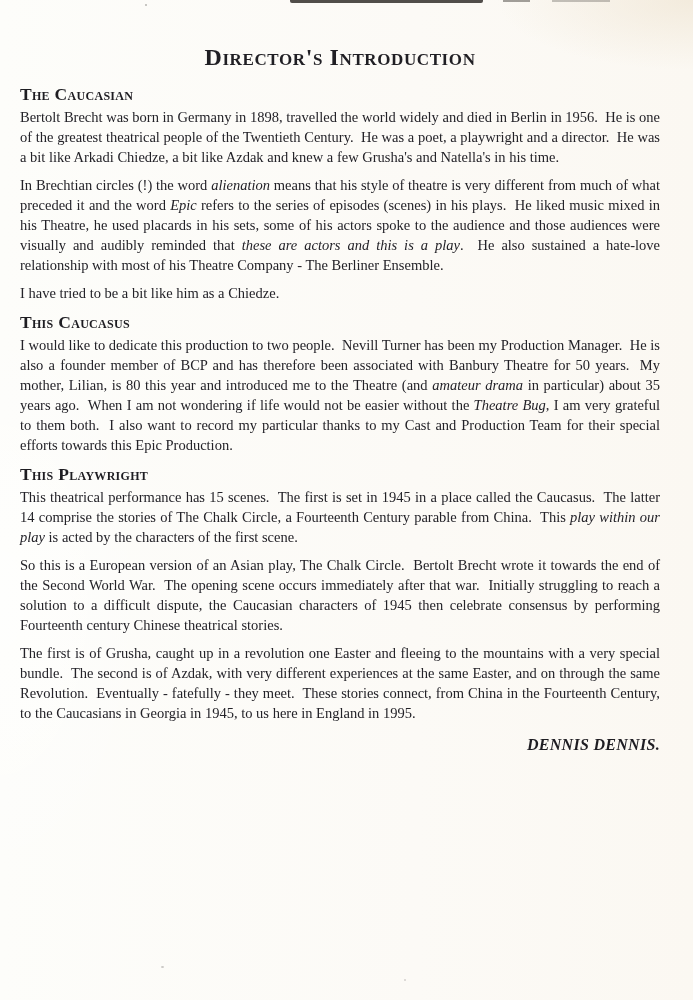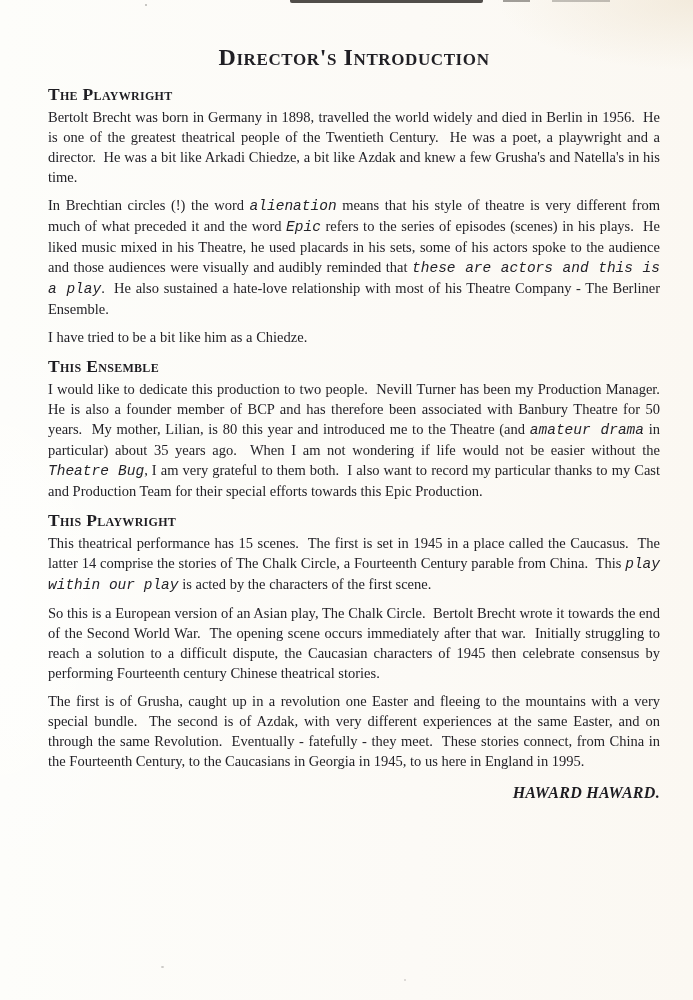--- a/index.html
+++ b/index.html
@@ -34,21 +34,21 @@
     position: absolute; top: 0; left: 552px; width: 58px; height: 2px;
     opacity: 0.28;
   }
   .speck { position: absolute; border-radius: 50%; opacity: 0.35; }
   .speck-1 { left: 145px; top: 4px;  width: 2px; height: 2px; }
   .speck-2 { left: 161px; top: 966px; width: 3px; height: 2px; opacity: 0.25; }
   .speck-3 { left: 404px; top: 979px; width: 2px; height: 2px; opacity: 0.2; }
 
   .content {
     position: absolute;
-    left: 48px;
+    left: 20px;
     right: 33px;
     top: 42px;
   }
   .title {
     margin: 0 0 11px 0;
     text-align: center;
     font-size: 24px;
     line-height: 30px;
     font-weight: bold;
     font-variant: small-caps;
@@ -65,21 +65,21 @@
     color: #1e1d22;
   }
   .body-paragraph {
     margin: 0 0 8px 0;
     font-size: 14.5px;
     line-height: 20px;
     text-align: justify;
     white-space: pre-wrap;
     color: #232228;
   }
-  .body-paragraph i { font-style: italic; font-family: Liberation Mono, monospace; }
+  .body-paragraph i { font-style: italic; }
   .signature {
     margin-top: 12px;
     text-align: right;
     font-weight: bold;
     font-style: italic;
     font-size: 16px;
     line-height: 20px;
     letter-spacing: 0.3px;
     color: #1e1d22;
   }
@@ -91,26 +91,26 @@
   <div class="scan-line-main" style="background: rgb(51, 47, 43);"></div>
   <div class="scan-line-dash1" style="background: rgb(51, 47, 43);"></div>
   <div class="scan-line-dash2" style="background: rgb(51, 47, 43);"></div>
   <div class="speck speck-1" style="background: rgb(51, 47, 43);"></div>
   <div class="speck speck-2" style="background: rgb(51, 47, 43);"></div>
   <div class="speck speck-3" style="background: rgb(51, 47, 43);"></div>
 
   <div class="content">
     <h1 class="title">Director's Introduction</h1>
     <div id="sections">
-        <h2 class="section-heading">The Playwright</h2>
+        <h2 class="section-heading">The Caucasian</h2>
         <p class="body-paragraph">Bertolt Brecht was born in Germany in 1898, travelled the world widely and died in Berlin in 1956.  He is one of the greatest theatrical people of the Twentieth Century.  He was a poet, a playwright and a director.  He was a bit like Arkadi Chiedze, a bit like Azdak and knew a few Grusha's and Natella's in his time.</p>
         <p class="body-paragraph">In Brechtian circles (!) the word <i>alienation</i> means that his style of theatre is very different from much of what preceded it and the word <i>Epic</i> refers to the series of episodes (scenes) in his plays.  He liked music mixed in his Theatre, he used placards in his sets, some of his actors spoke to the audience and those audiences were visually and audibly reminded that <i>these are actors and this is a play</i>.  He also sustained a hate-love relationship with most of his Theatre Company - The Berliner Ensemble.</p>
         <p class="body-paragraph">I have tried to be a bit like him as a Chiedze.</p>
-        <h2 class="section-heading">This Ensemble</h2>
+        <h2 class="section-heading">This Caucasus</h2>
         <p class="body-paragraph">I would like to dedicate this production to two people.  Nevill Turner has been my Production Manager.  He is also a founder member of BCP and has therefore been associated with Banbury Theatre for 50 years.  My mother, Lilian, is 80 this year and introduced me to the Theatre (and <i>amateur drama</i> in particular) about 35 years ago.  When I am not wondering if life would not be easier without the <i>Theatre Bug</i>, I am very grateful to them both.  I also want to record my particular thanks to my Cast and Production Team for their special efforts towards this Epic Production.</p>
         <h2 class="section-heading">This Playwright</h2>
         <p class="body-paragraph">This theatrical performance has 15 scenes.  The first is set in 1945 in a place called the Caucasus.  The latter 14 comprise the stories of The Chalk Circle, a Fourteenth Century parable from China.  This <i>play within our play</i> is acted by the characters of the first scene.</p>
         <p class="body-paragraph">So this is a European version of an Asian play, The Chalk Circle.  Bertolt Brecht wrote it towards the end of the Second World War.  The opening scene occurs immediately after that war.  Initially struggling to reach a solution to a difficult dispute, the Caucasian characters of 1945 then celebrate consensus by performing Fourteenth century Chinese theatrical stories.</p>
         <p class="body-paragraph">The first is of Grusha, caught up in a revolution one Easter and fleeing to the mountains with a very special bundle.  The second is of Azdak, with very different experiences at the same Easter, and on through the same Revolution.  Eventually - fatefully - they meet.  These stories connect, from China in the Fourteenth Century, to the Caucasians in Georgia in 1945, to us here in England in 1995.</p>
       </div>
-    <div class="signature">HAWARD HAWARD.</div>
+    <div class="signature">DENNIS DENNIS.</div>
   </div>
 </div>
 
 </body></html>

